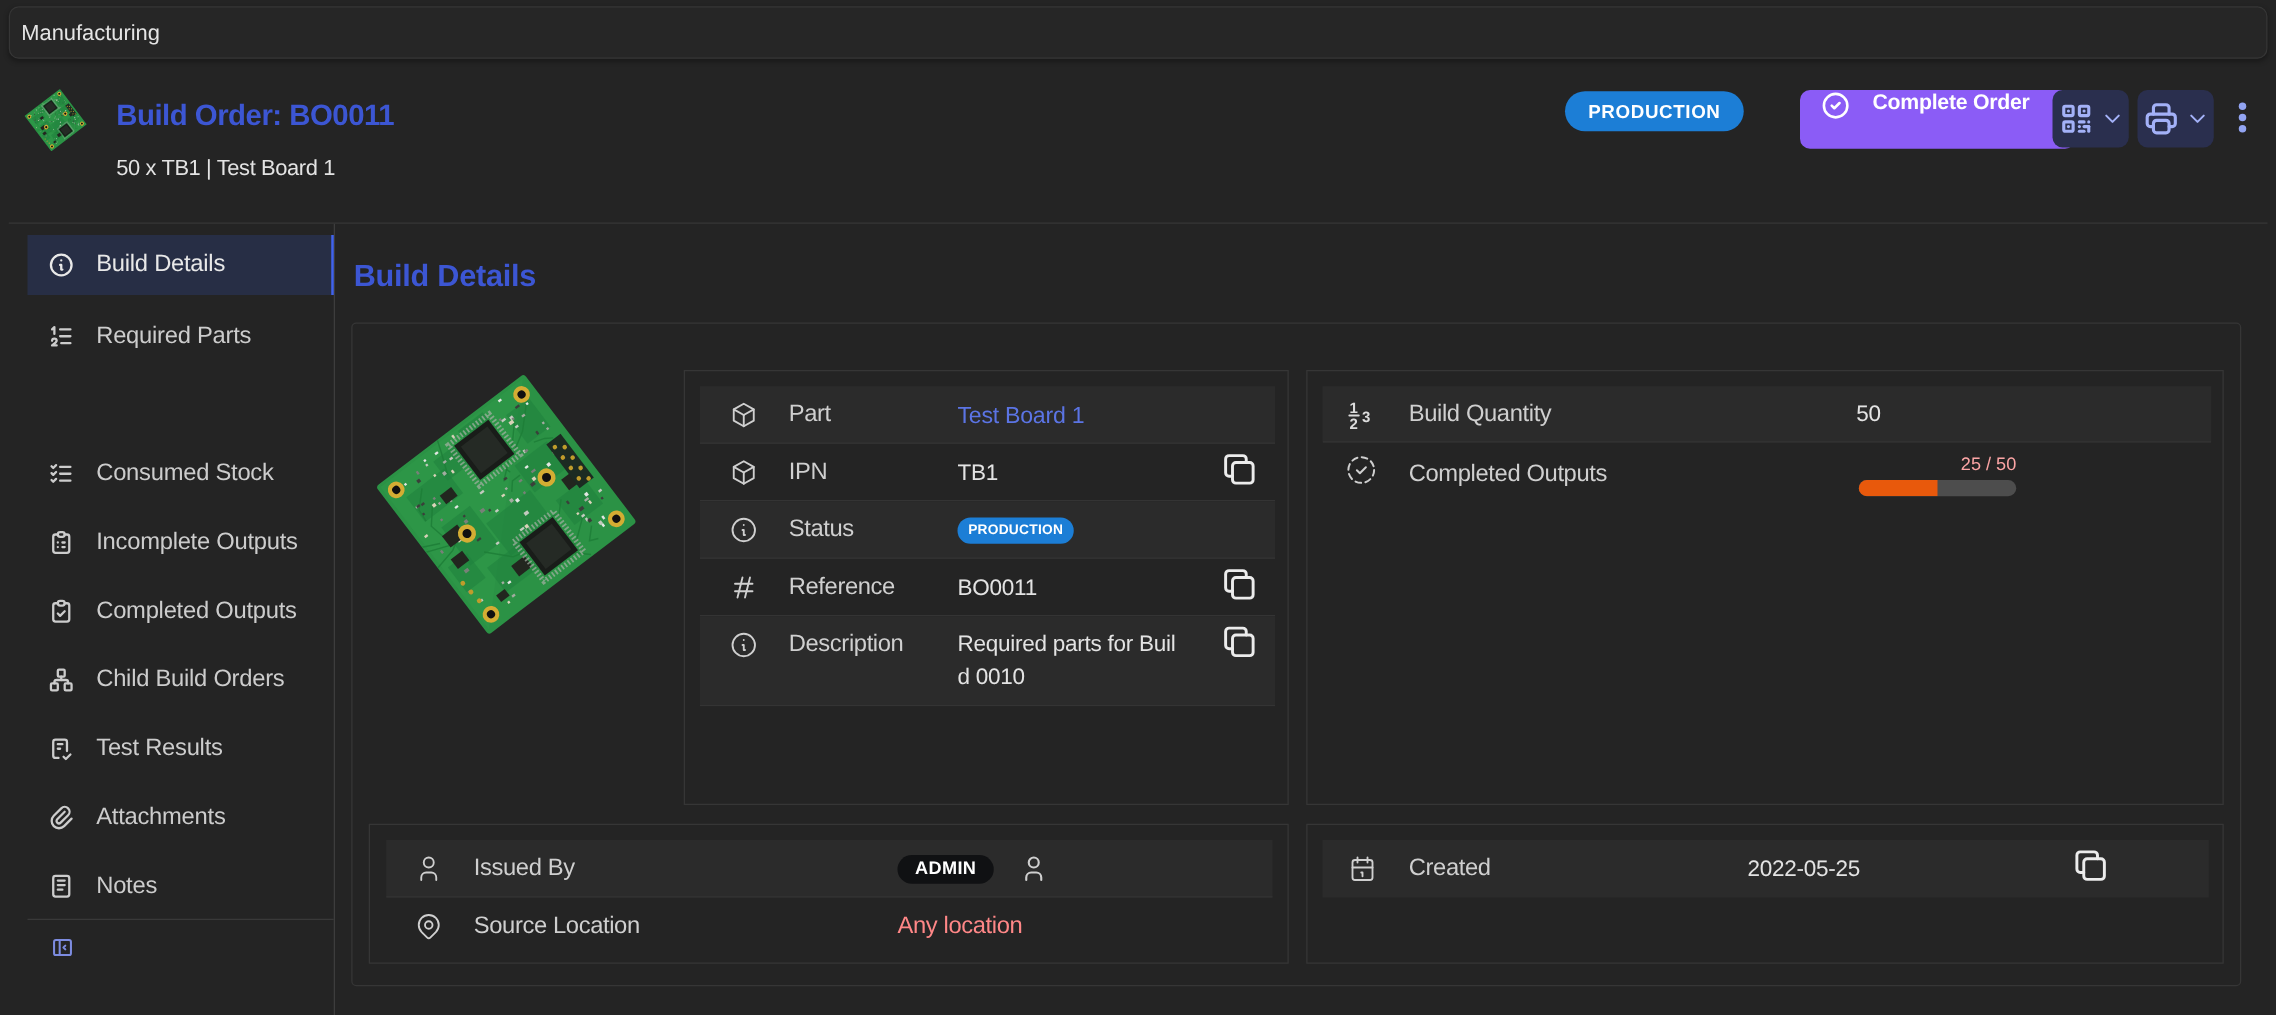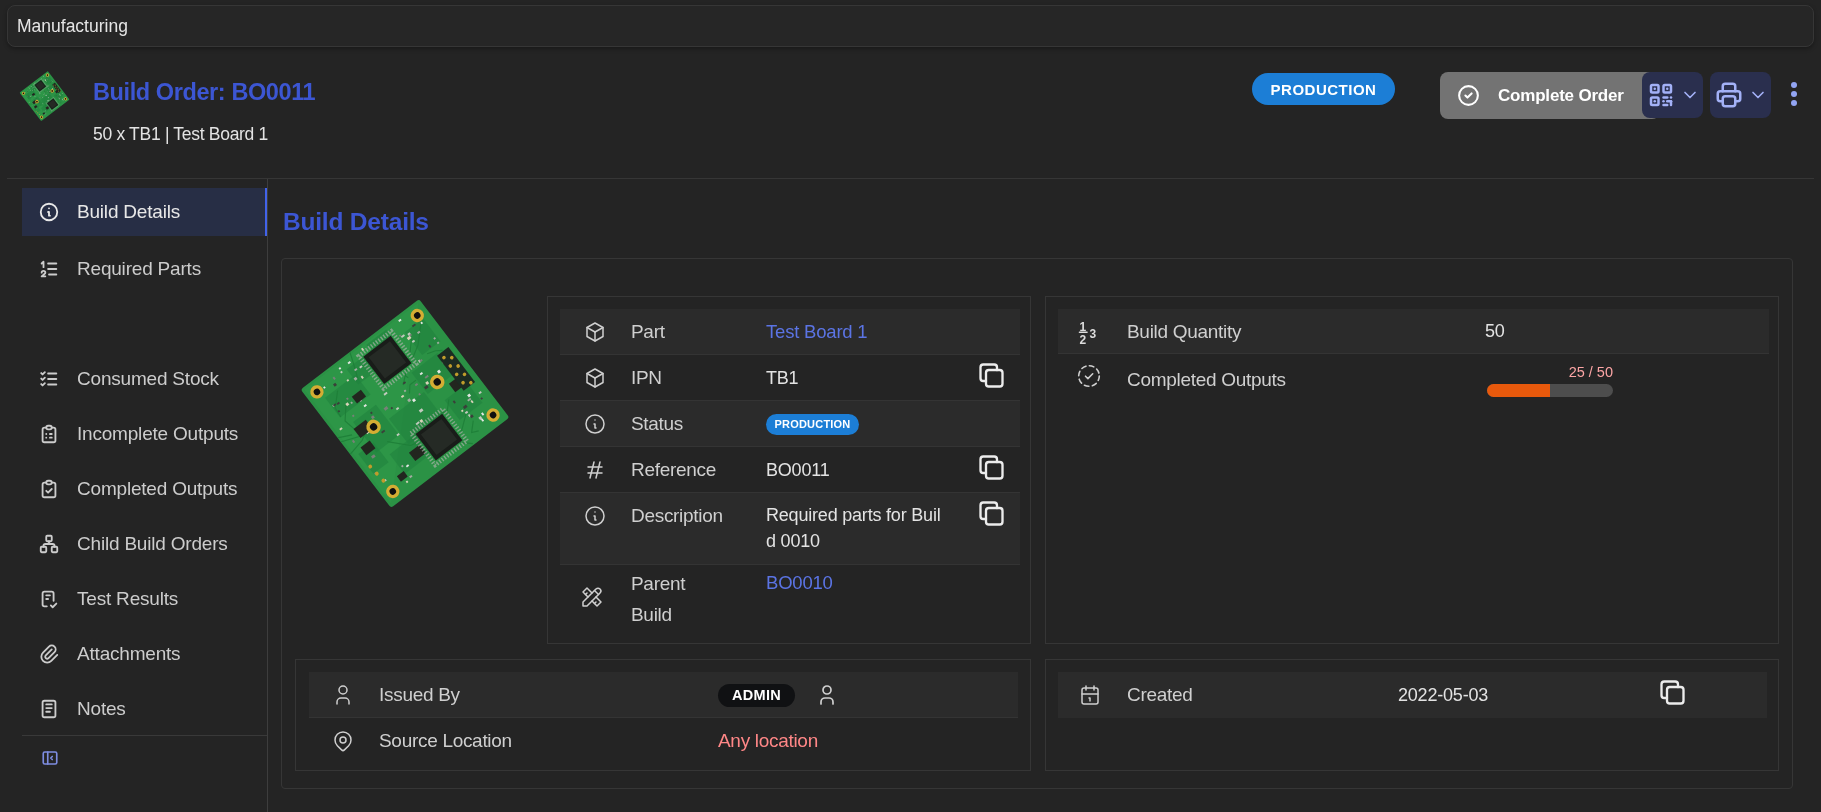--- a/index.html
+++ b/index.html
@@ -7,21 +7,21 @@
   font-family:"Liberation Sans",sans-serif;}
 .abs{position:absolute}
 #page{position:relative;width:1821px;height:812px;background:#242424}
 #topbar{left:7px;top:5px;width:1807px;height:42px;background:#262626;border:1px solid #363636;border-radius:8px;box-shadow:0 2px 4px rgba(0,0,0,0.3)}
 #crumb{left:17px;top:16px;font-size:17.5px;color:#e5e5e5}
 #hdrline{left:7px;top:178px;width:1807px;height:1px;background:#363636}
 #title{left:93px;top:79px;font-size:23.5px;font-weight:bold;color:#3c56d3;letter-spacing:-0.4px}
 #subtitle{left:93px;top:124px;font-size:17.5px;color:#e3e3e3;letter-spacing:-0.3px}
 .badge{display:flex;align-items:center;justify-content:center;background:#1c7ed6;color:#fff;font-weight:bold;border-radius:16px;letter-spacing:0.3px}
 #hbadge{left:1252px;top:73px;width:143px;height:32px;font-size:15px;letter-spacing:0.5px}
-#cbtn{left:1440px;top:72px;width:220px;height:47px;background:#737373;border-radius:8px;display:flex;align-items:center;color:#fff;font-size:17px;font-weight:bold;letter-spacing:-0.2px}
+#cbtn{left:1440px;top:72px;width:220px;height:47px;background:#8b5cf6;border-radius:8px;display:flex;color:#fff;font-size:17px;font-weight:bold;letter-spacing:-0.2px}
 .sqbtn{top:72px;width:61px;height:46px;background:#2a2f4e;border-radius:8px;display:flex;align-items:center;justify-content:center;gap:4px}
 #qrbtn{left:1642px}
 #prbtn{left:1710px}
 .dot{width:6px;height:6px;border-radius:3px;background:#92a4f2}
 #sidebar-line{left:267px;top:179px;width:1px;height:633px;background:#3d3d3d}
 .nav{left:22px;width:245px;height:48px;display:flex;align-items:center;color:#cccccc;font-size:19px;letter-spacing:-0.2px}
 .nav .ic{width:22px;height:22px;margin-left:16px;margin-right:17px;flex:none}
 .nav.active{background:#272e45;border-right:2px solid #4263eb;color:#e8e8e8}
 #collapse{left:41px;top:749px;width:18px;height:18px}
 #panel{left:281px;top:258px;width:1512px;height:531px;border:1px solid #363636;border-radius:4px}
@@ -595,32 +595,20 @@
           <path d="M12 8h.01"></path>
           <path d="M11 12h1v4h1"></path>
         </svg>
       <span class="lbl" style="position:absolute;left:71px;top:12px">Description</span>
       <span class="val" style="position:absolute;left:206px;top:9px;line-height:26px">Required parts for Buil<br>d 0010</span>
       <svg class="copy" style="right:12px;top:4px" viewBox="0 0 24 24" fill="none" stroke="currentColor" stroke-width="1.7" stroke-linecap="round" stroke-linejoin="round">
           <rect x="8" y="8" width="12" height="12" rx="2"></rect>
           <path d="M16 8v-2a2 2 0 0 0 -2 -2h-8a2 2 0 0 0 -2 2v8a2 2 0 0 0 2 2h2"></path>
         </svg>
     </div>
-    <div class="trow nline" style="left:12px;top:268px;width:460px;height:72px;align-items:flex-start">
-      <svg class="ticon" style="left:20px;top:20px;width:24px;height:24px" viewBox="0 0 24 24" fill="none" stroke="currentColor" stroke-width="1.5" stroke-linecap="round" stroke-linejoin="round">
-          <path d="M3 21h4l13 -13a1.5 1.5 0 0 0 -4 -4l-13 13v4"></path>
-          <path d="M14.5 5.5l4 4"></path>
-          <path d="M12 8l-5 -5l-4 4l5 5"></path>
-          <path d="M7 8l-1.5 1.5"></path>
-          <path d="M16 12l5 5l-4 4l-5 -5"></path>
-          <path d="M16 17l-1.5 1.5"></path>
-        </svg>
-      <span class="lbl" style="position:absolute;left:71px;top:3px;line-height:31px">Parent<br>Build</span>
-      <span class="link" style="position:absolute;left:206px;top:7px">BO0010</span>
-    </div>
   </div>
   <div class="abs card" id="card-right">
     <div class="trow stripe" style="left:12px;top:12px;width:711px;height:45px">
       <svg class="ticon" style="left:19px;color:#dcdcdc" viewBox="0 0 24 24" fill="none" stroke="currentColor" stroke-width="1.5" stroke-linecap="round" stroke-linejoin="round">
           <text x="2.5" y="10.5" font-size="12" font-weight="bold" fill="currentColor" stroke="none" font-family="Liberation Sans, sans-serif">1</text>
           <text x="2.5" y="23.5" font-size="12" font-weight="bold" fill="currentColor" stroke="none" font-family="Liberation Sans, sans-serif">2</text>
           <path d="M2.5 12.3h7.5" stroke-width="1.6"></path>
           <text x="12.5" y="17.5" font-size="12" font-weight="bold" fill="currentColor" stroke="none" font-family="Liberation Sans, sans-serif">3</text>
         </svg>
       <span class="lbl" style="position:absolute;left:69px">Build Quantity</span>
@@ -665,20 +653,20 @@
   <div class="abs card" id="card-br">
     <div class="trow stripe nline" style="left:12px;top:12px;width:709px;height:46px">
       <svg class="ticon" style="left:20px" viewBox="0 0 24 24" fill="none" stroke="currentColor" stroke-width="1.5" stroke-linecap="round" stroke-linejoin="round">
           <rect x="4" y="5" width="16" height="16" rx="2"></rect>
           <path d="M16 3v4"></path>
           <path d="M8 3v4"></path>
           <path d="M4 11h16"></path>
           <path d="M11 15h1v3"></path>
         </svg>
       <span class="lbl" style="position:absolute;left:69px">Created</span>
-      <span class="val" style="position:absolute;left:340px">2022-05-03</span>
+      <span class="val" style="position:absolute;left:340px">2022-05-25</span>
       <svg class="copy" style="left:598px" viewBox="0 0 24 24" fill="none" stroke="currentColor" stroke-width="1.7" stroke-linecap="round" stroke-linejoin="round">
           <rect x="8" y="8" width="12" height="12" rx="2"></rect>
           <path d="M16 8v-2a2 2 0 0 0 -2 -2h-8a2 2 0 0 0 -2 2v8a2 2 0 0 0 2 2h2"></path>
         </svg>
     </div>
   </div>
 </div>
 
 </body></html>

